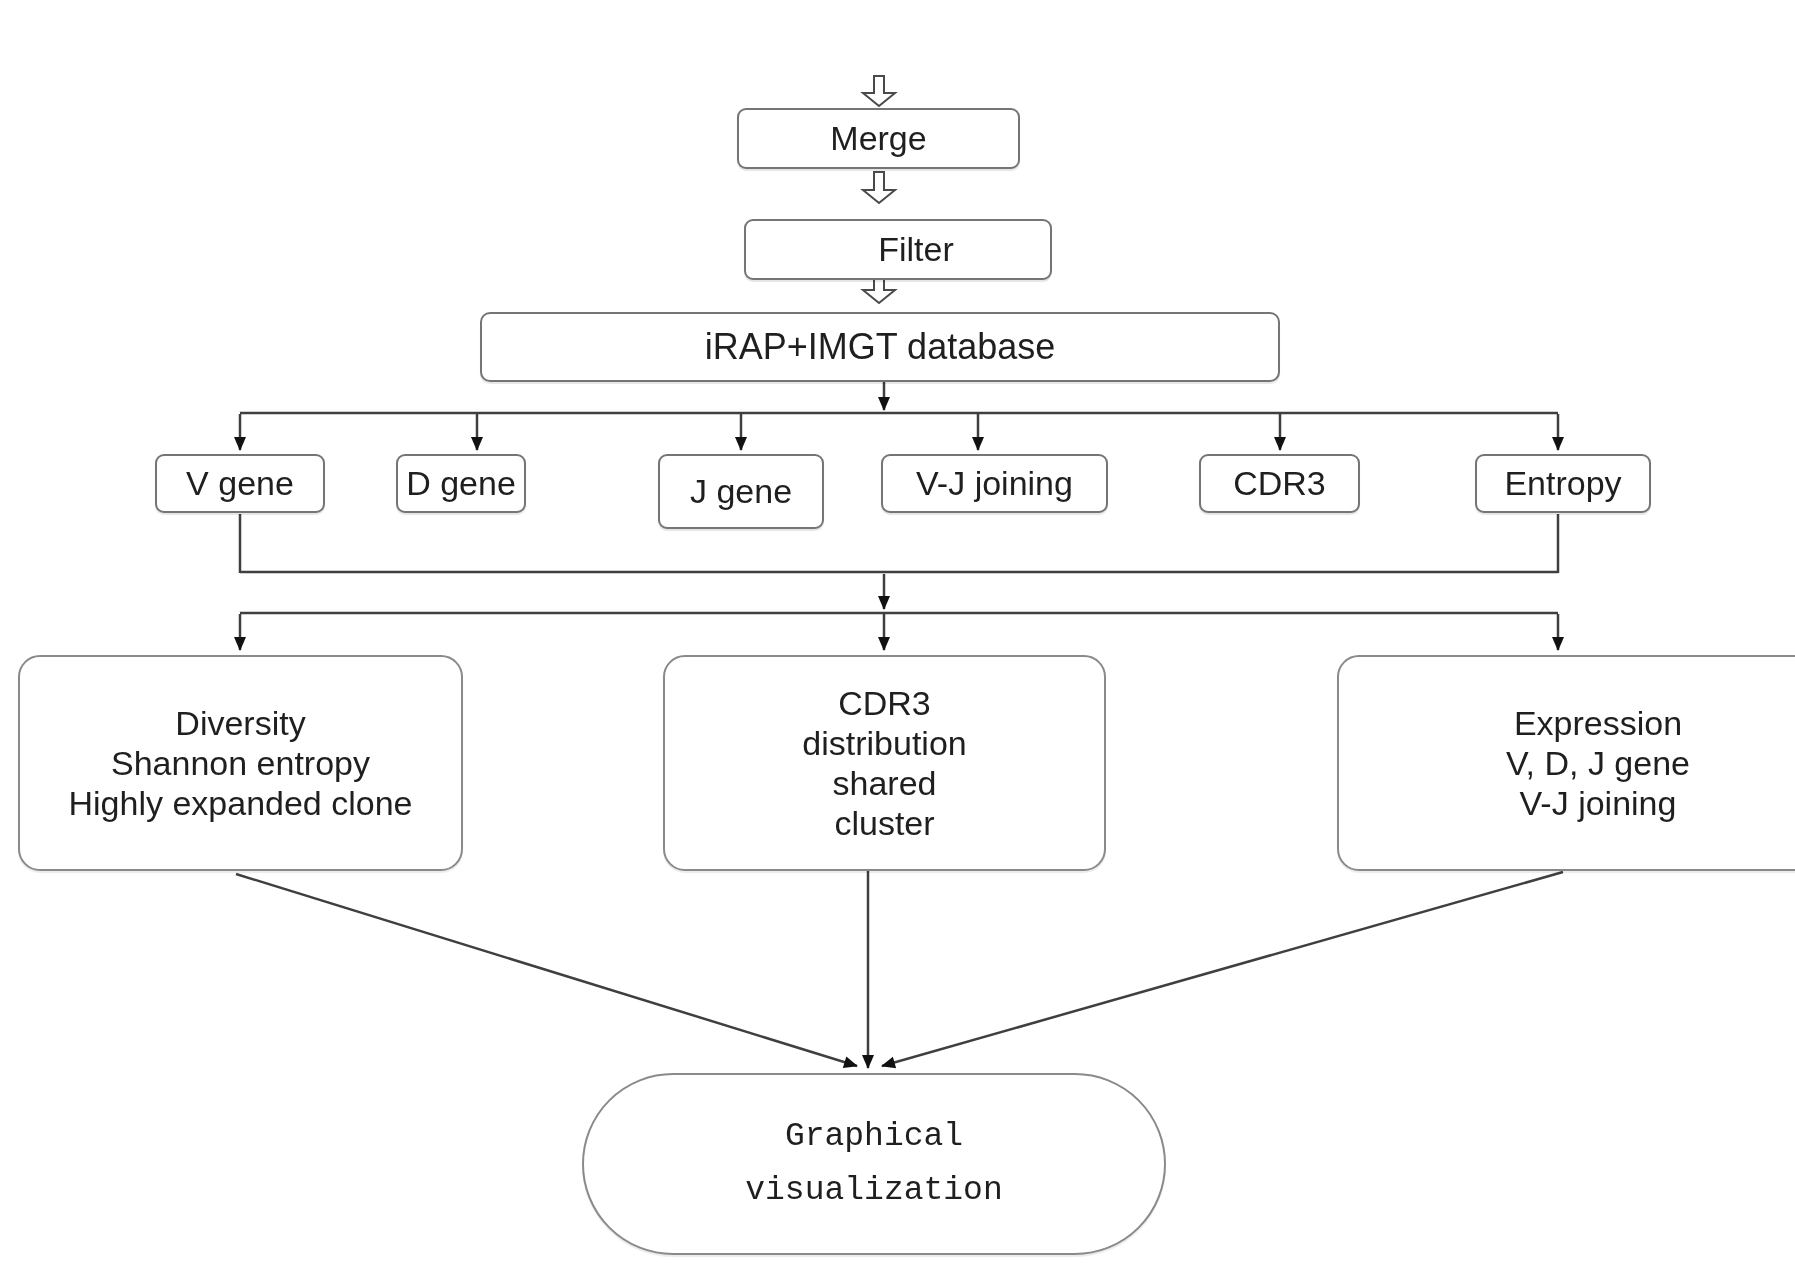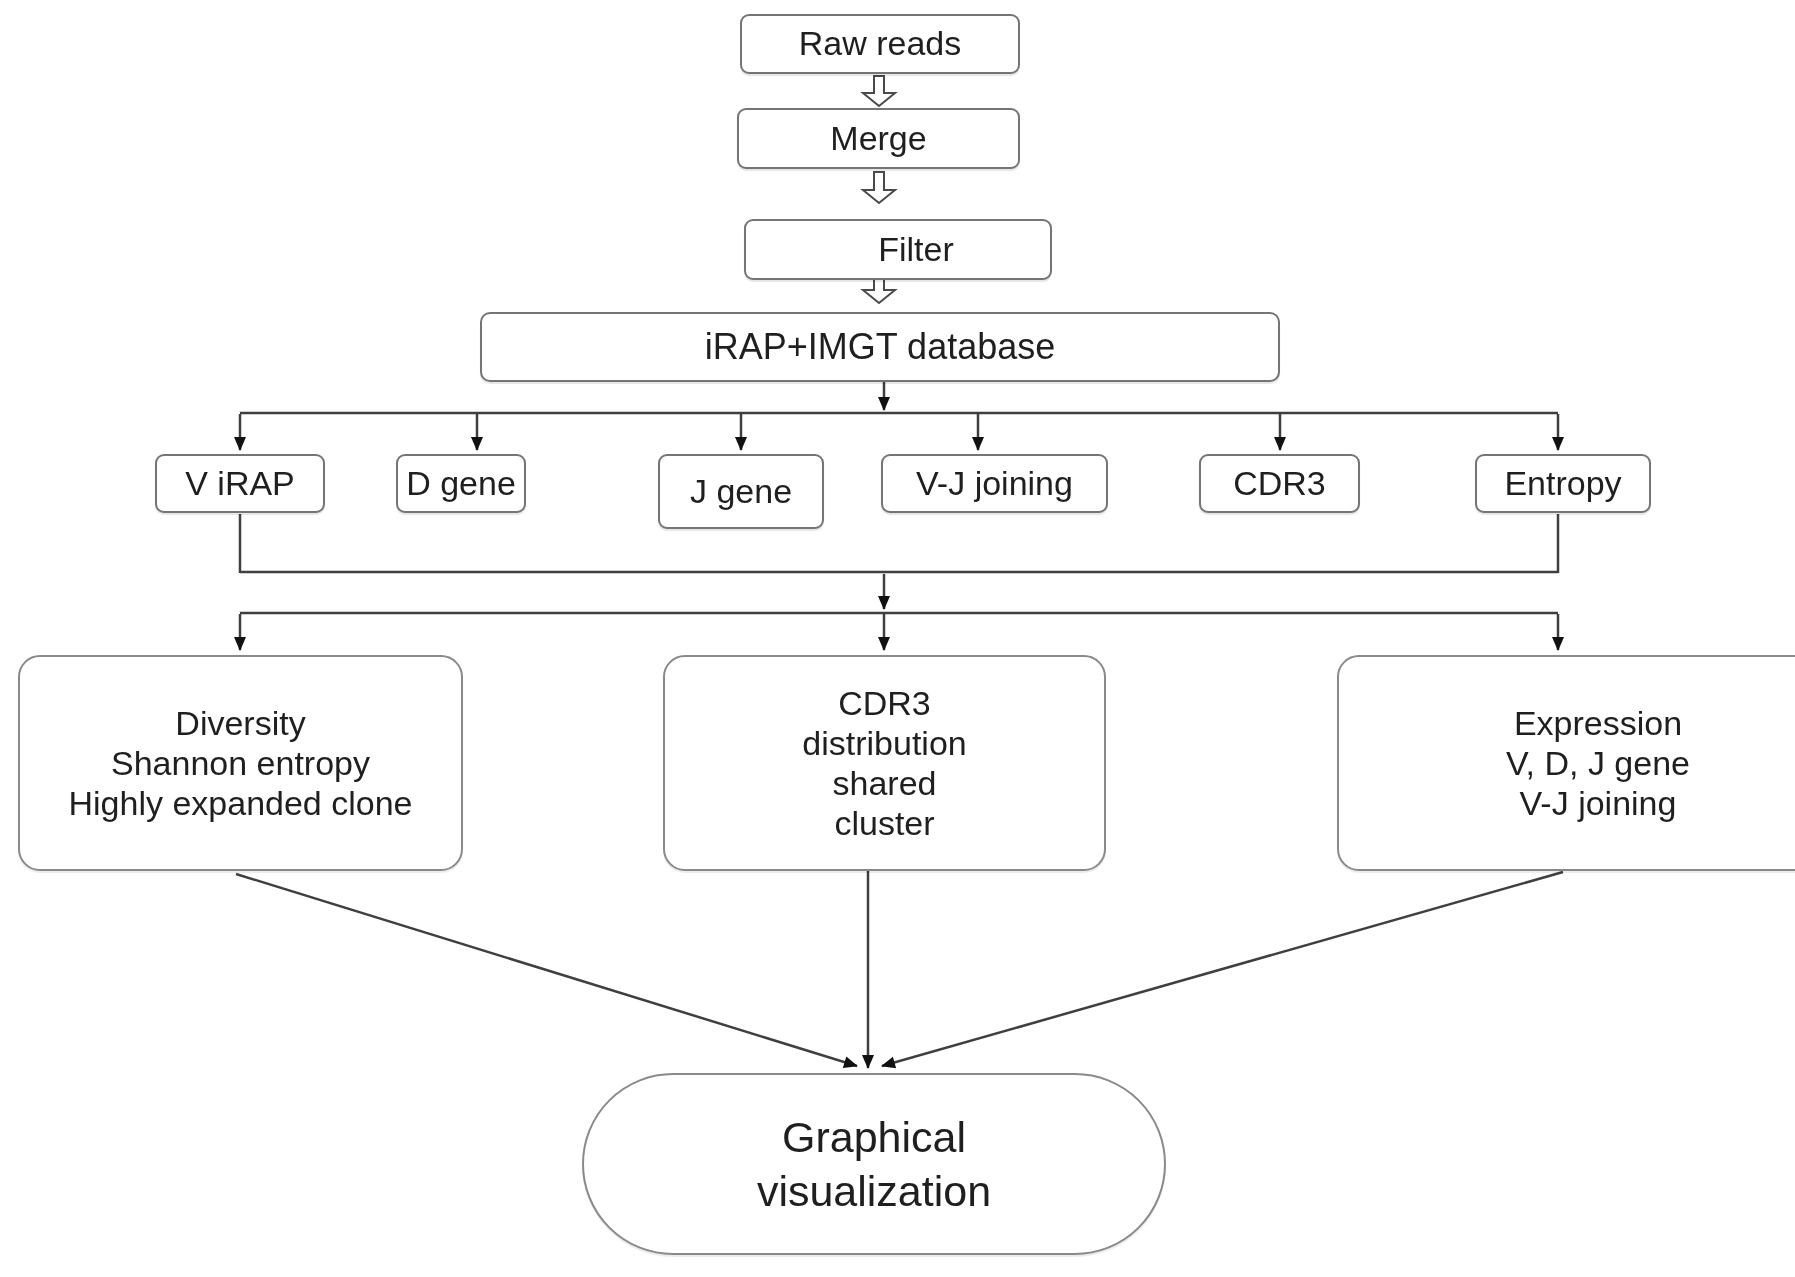--- a/index.html
+++ b/index.html
@@ -107,38 +107,35 @@
 
     <path class="wire" d="M240,614 L240,650" marker-end="url(#ah)"></path>
     <path class="wire" d="M884,614 L884,650" marker-end="url(#ah)"></path>
     <path class="wire" d="M1558,614 L1558,650" marker-end="url(#ah)"></path>
 
     <path class="wire" d="M236,874 L857,1066" marker-end="url(#ah)"></path>
     <path class="wire" d="M868,871 L868,1068" marker-end="url(#ah)"></path>
     <path class="wire" d="M1563,872 L882,1066" marker-end="url(#ah)"></path>
   </svg>
 
-  <div class="node process" style="left:740px; top:14px; width:280px; height:60px;">
-    <span>Raw reads</span>
-  </div>
 
   <div class="node process" style="left:737px; top:108px; width:283px; height:61px;">
     <span>Merge</span>
   </div>
 
   <div class="node process" style="left:744px; top:219px; width:308px; height:61px;padding-left:36px;">
     <span>Filter</span>
   </div>
 
   <div class="node wide" style="left:480px; top:312px; width:800px; height:70px;">
     <span>iRAP+IMGT database</span>
   </div>
 
   <div class="node process" style="left:155px; top:454px; width:170px; height:59px;">
-    <span>V iRAP</span>
+    <span>V gene</span>
   </div>
 
   <div class="node process" style="left:396px; top:454px; width:130px; height:59px;">
     <span>D gene</span>
   </div>
 
   <div class="node process" style="left:658px; top:454px; width:166px; height:75px;">
     <span>J gene</span>
   </div>
 
@@ -172,20 +169,20 @@
   </div>
 
   <div class="node big" style="left:1337px; top:655px; width:522px; height:216px;">
     <div class="lines">
       <div class="line-row">Expression</div>
       <div class="line-row">V, D, J gene</div>
       <div class="line-row">V-J joining</div>
     </div>
   </div>
 
-  <div class="node capsule" style="left:582px; top:1073px; width:584px; height:182px; font-size:43px;">
+  <div class="node capsule" style="left:582px; top:1073px; width:584px; height:182px; font-size:33px;font-family:Liberation Mono, monospace;">
     <div class="lines">
       <div class="line-row">Graphical</div>
       <div class="line-row">visualization</div>
     </div>
   </div>
 
 </div>
 
 </body></html>

